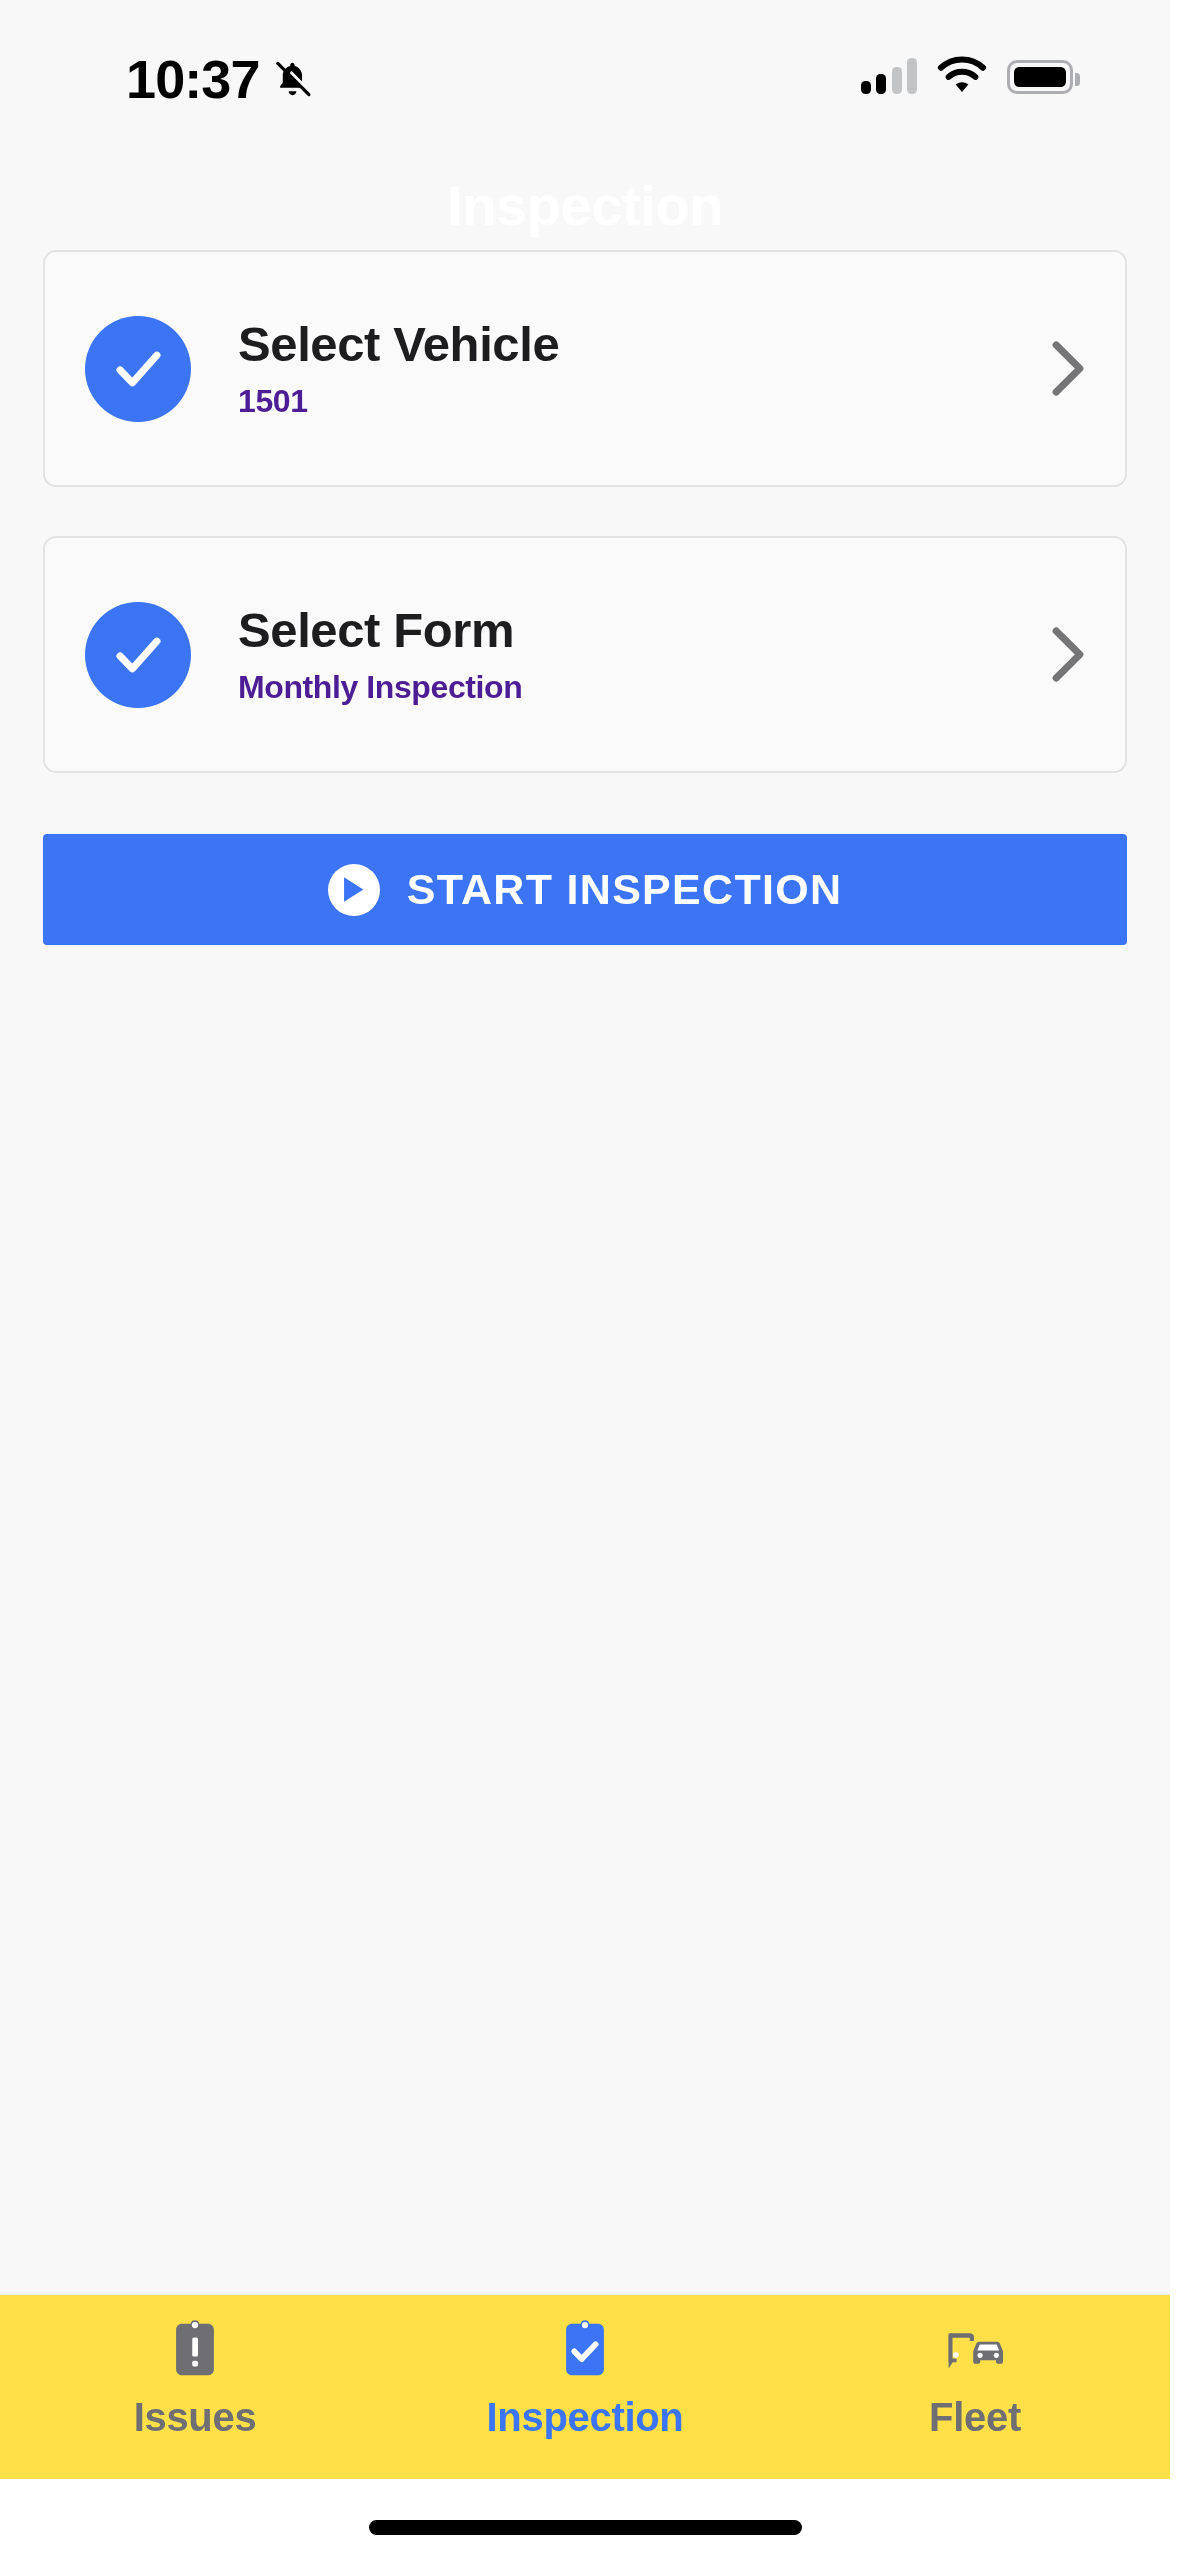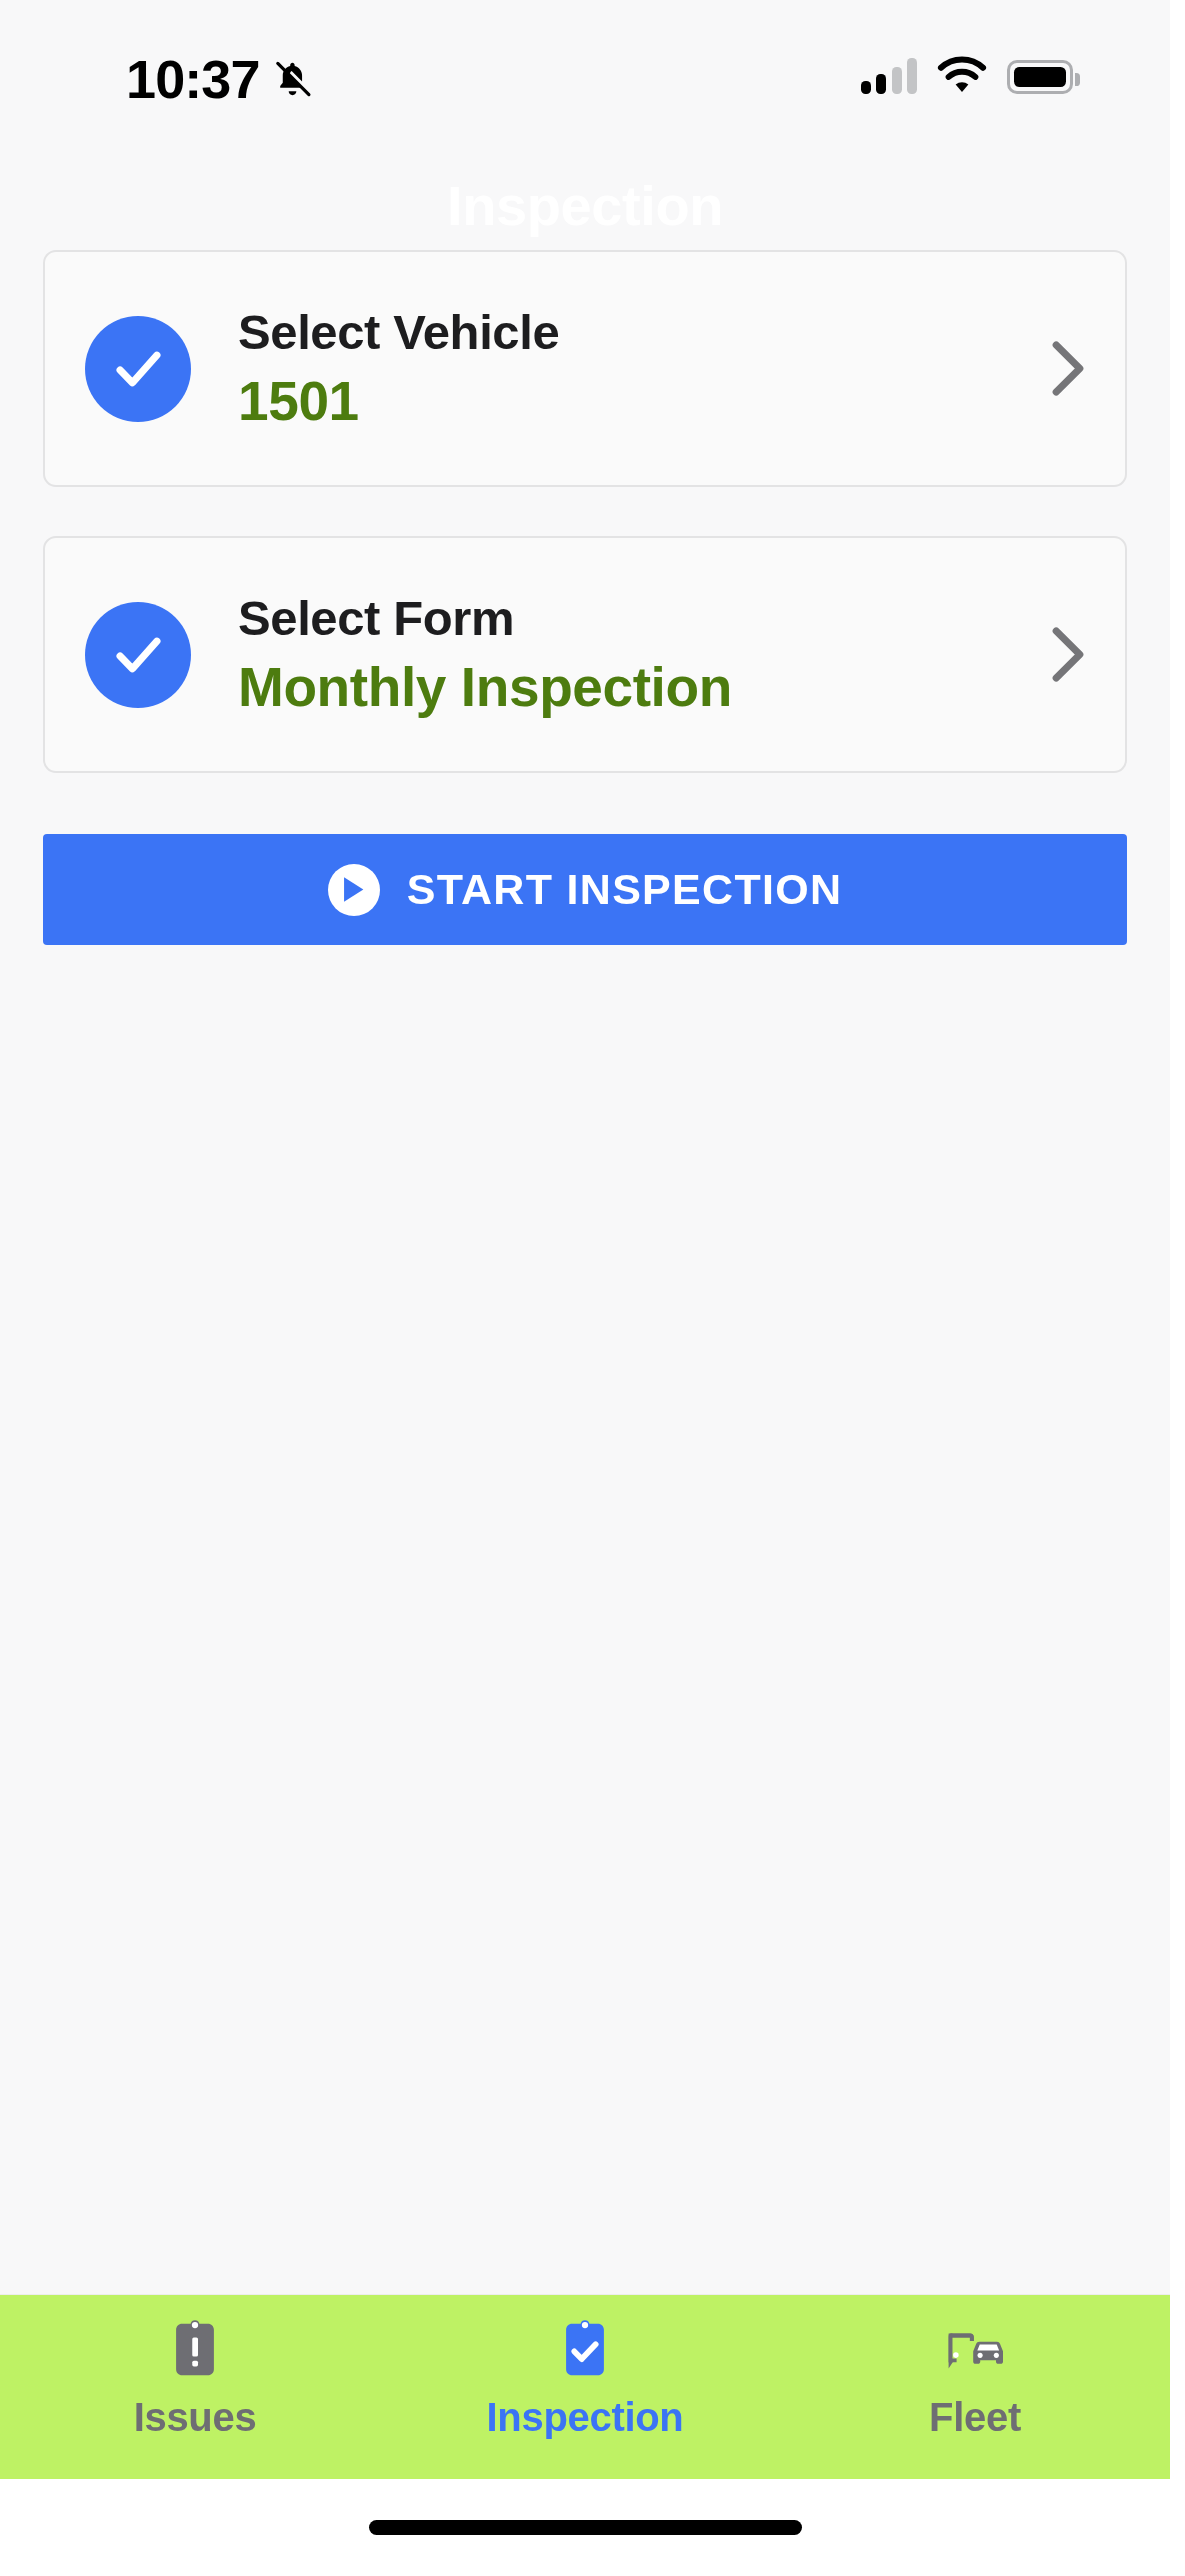--- a/index.html
+++ b/index.html
@@ -163,23 +163,23 @@
     gap: 14.4px;
   }
   .card-title {
     font-size: 49px;
     font-weight: bold;
     color: #1d1d1f;
     line-height: 1.05;
     letter-spacing: -0.4px;
   }
   .card-value {
-    font-size: 55px;
-    font-weight: bold;
-    color: #4d7c0f;
+    font-size: 32px;
+    font-weight: bold;
+    color: #4c1d95;
     line-height: 1.05;
     letter-spacing: -0.4px;
   }
   .chevron {
     flex: 0 0 auto;
     width: 38px;
     height: 59px;
     display: block;
   }
 
@@ -213,21 +213,21 @@
     font-size: 43px;
     font-weight: bold;
     color: #ffffff;
     letter-spacing: 1.3px;
     line-height: 1;
   }
 
   
   .tabbar {
     flex: 0 0 185px;
-    background: #bef264;
+    background: #fde047;
     border-top: 1.8px solid #ededee;
     display: flex;
     align-items: flex-start;
     padding-top: 23.4px;
     box-sizing: border-box;
   }
   .tab {
     flex: 1 1 0;
     display: flex;
     flex-direction: column;

